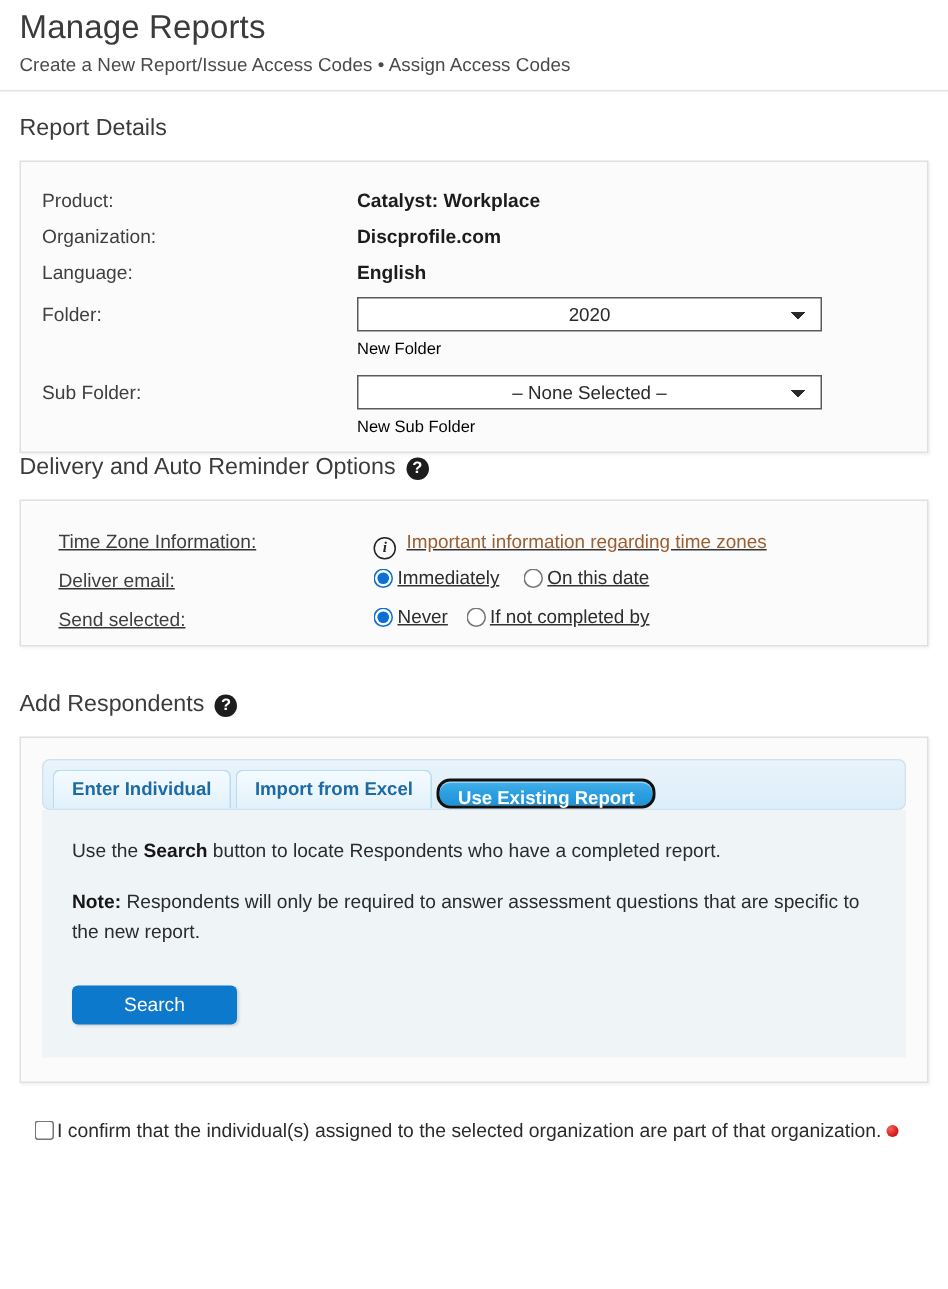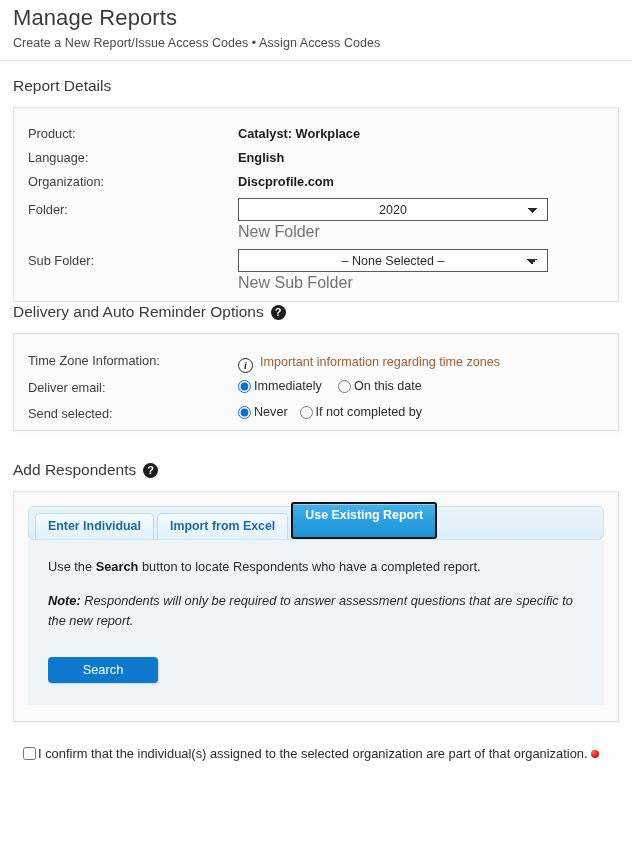--- a/index.html
+++ b/index.html
@@ -122,22 +122,22 @@
     appearance: none;
     background-image: linear-gradient(45deg, transparent 50%, #2a2a2a 50%),
                       linear-gradient(135deg, #2a2a2a 50%, transparent 50%);
     background-position: calc(100% - 15px) 9px, calc(100% - 10px) 9px;
     background-size: 5px 5px, 5px 5px;
     background-repeat: no-repeat;
     text-align: center;
   }
 
   a.inline-link {
-    font-size: 16px;
-    color: #737373;
+    font-size: 11px;
+    color: #000000;
     text-decoration: none;
     line-height: 18px;
     display: inline-block;
   }
 
   
   .radio-group {
     display: flex;
     align-items: center;
     line-height: 22px;
@@ -203,38 +203,38 @@
     border: 1px solid #b9dcef;
     border-bottom: none;
     border-radius: 5px 5px 0 0;
     background: linear-gradient(to bottom, #f4fbff 0%, #e2f1fb 100%);
     box-sizing: border-box;
     white-space: nowrap;
   }
   .tab.active {
     color: #ffffff;
     border: 2px solid #111111;
-    border-radius: 3px;
-    height: 37px;
+    border-radius: 9px;
+    height: 20px;
     line-height: 23px;
     background: linear-gradient(to bottom, #45b1ea 0%, #2a9fe0 50%, #1f93d8 100%);
     box-shadow: inset 0 1px 0 rgba(255,255,255,0.45);
   }
   .tab-panel {
     background: #eff4f7;
     padding: 17px 20px 22px 20px;
     box-sizing: border-box;
   }
   .tab-text {
     font-size: 12.8px;
     color: #2b2b2b;
     line-height: 20px;
     margin: 0 0 14px 0;
   }
-  .tab-text:last-of-type { margin-bottom: 0; font-style: italic; }
+  .tab-text:last-of-type { margin-bottom: 0; }
   .tab-text b { font-weight: 700; color: #161616; }
 
   .btn-primary {
     display: inline-block;
     background: #0c79cc;
     color: #ffffff;
     font-size: 12.8px;
     font-family: "Liberation Sans", sans-serif;
     border: none;
     border-radius: 4px;
@@ -287,26 +287,26 @@
     </div>
 
     <div class="panel" style="margin-top:11px; padding:14px 0 16px 14px; height:195px;">
       <table class="field-table">
         <tbody>
             <tr>
           <td class="field-label" style="width:200px;">Product:</td>
           <td class="field-value-strong">Catalyst: Workplace</td>
         </tr>
         <tr>
+          <td class="field-label">Organization:</td>
+          <td class="field-value-strong">Discprofile.com</td>
+        </tr>
+        <tr>
           <td class="field-label">Language:</td>
           <td class="field-value-strong">English</td>
-        </tr>
-        <tr>
-          <td class="field-label">Organization:</td>
-          <td class="field-value-strong">Discprofile.com</td>
         </tr>
         <tr>
           <td class="field-label" style="padding-top:4px !important;">Folder:</td>
           <td style="padding-top:4px;">
             <select class="dropdown">
               <option selected="">2020</option>
             </select>
             <div style="margin-top:2px;">
               <a class="inline-link" href="#">New Folder</a>
             </div>
@@ -327,21 +327,21 @@
         </table>
     </div>
   </div>
 
   <div class="section" style="">
     <div class="section-heading">
       <span>Delivery and Auto Reminder Options</span>
       <span class="help-icon">?</span>
     </div>
 
-    <div class="panel" style="margin-top:11px; padding:14px 0 16px 14px; height:98px;">
+    <div class="panel" style="margin-top:11px; padding:14px 0 16px 25px; height:98px;text-decoration:underline;">
       <table class="field-table">
         <tbody>
             <tr>
           <td class="field-label" style="width:200px; line-height:26px;">Time Zone Information:</td>
           <td style="line-height:26px; white-space:nowrap;">
             <span class="info-icon">i</span><span class="tz-note">Important information regarding time zones</span>
           </td>
         </tr>
         <tr>
           <td class="field-label" style="line-height:26px;">Deliver email:</td>

